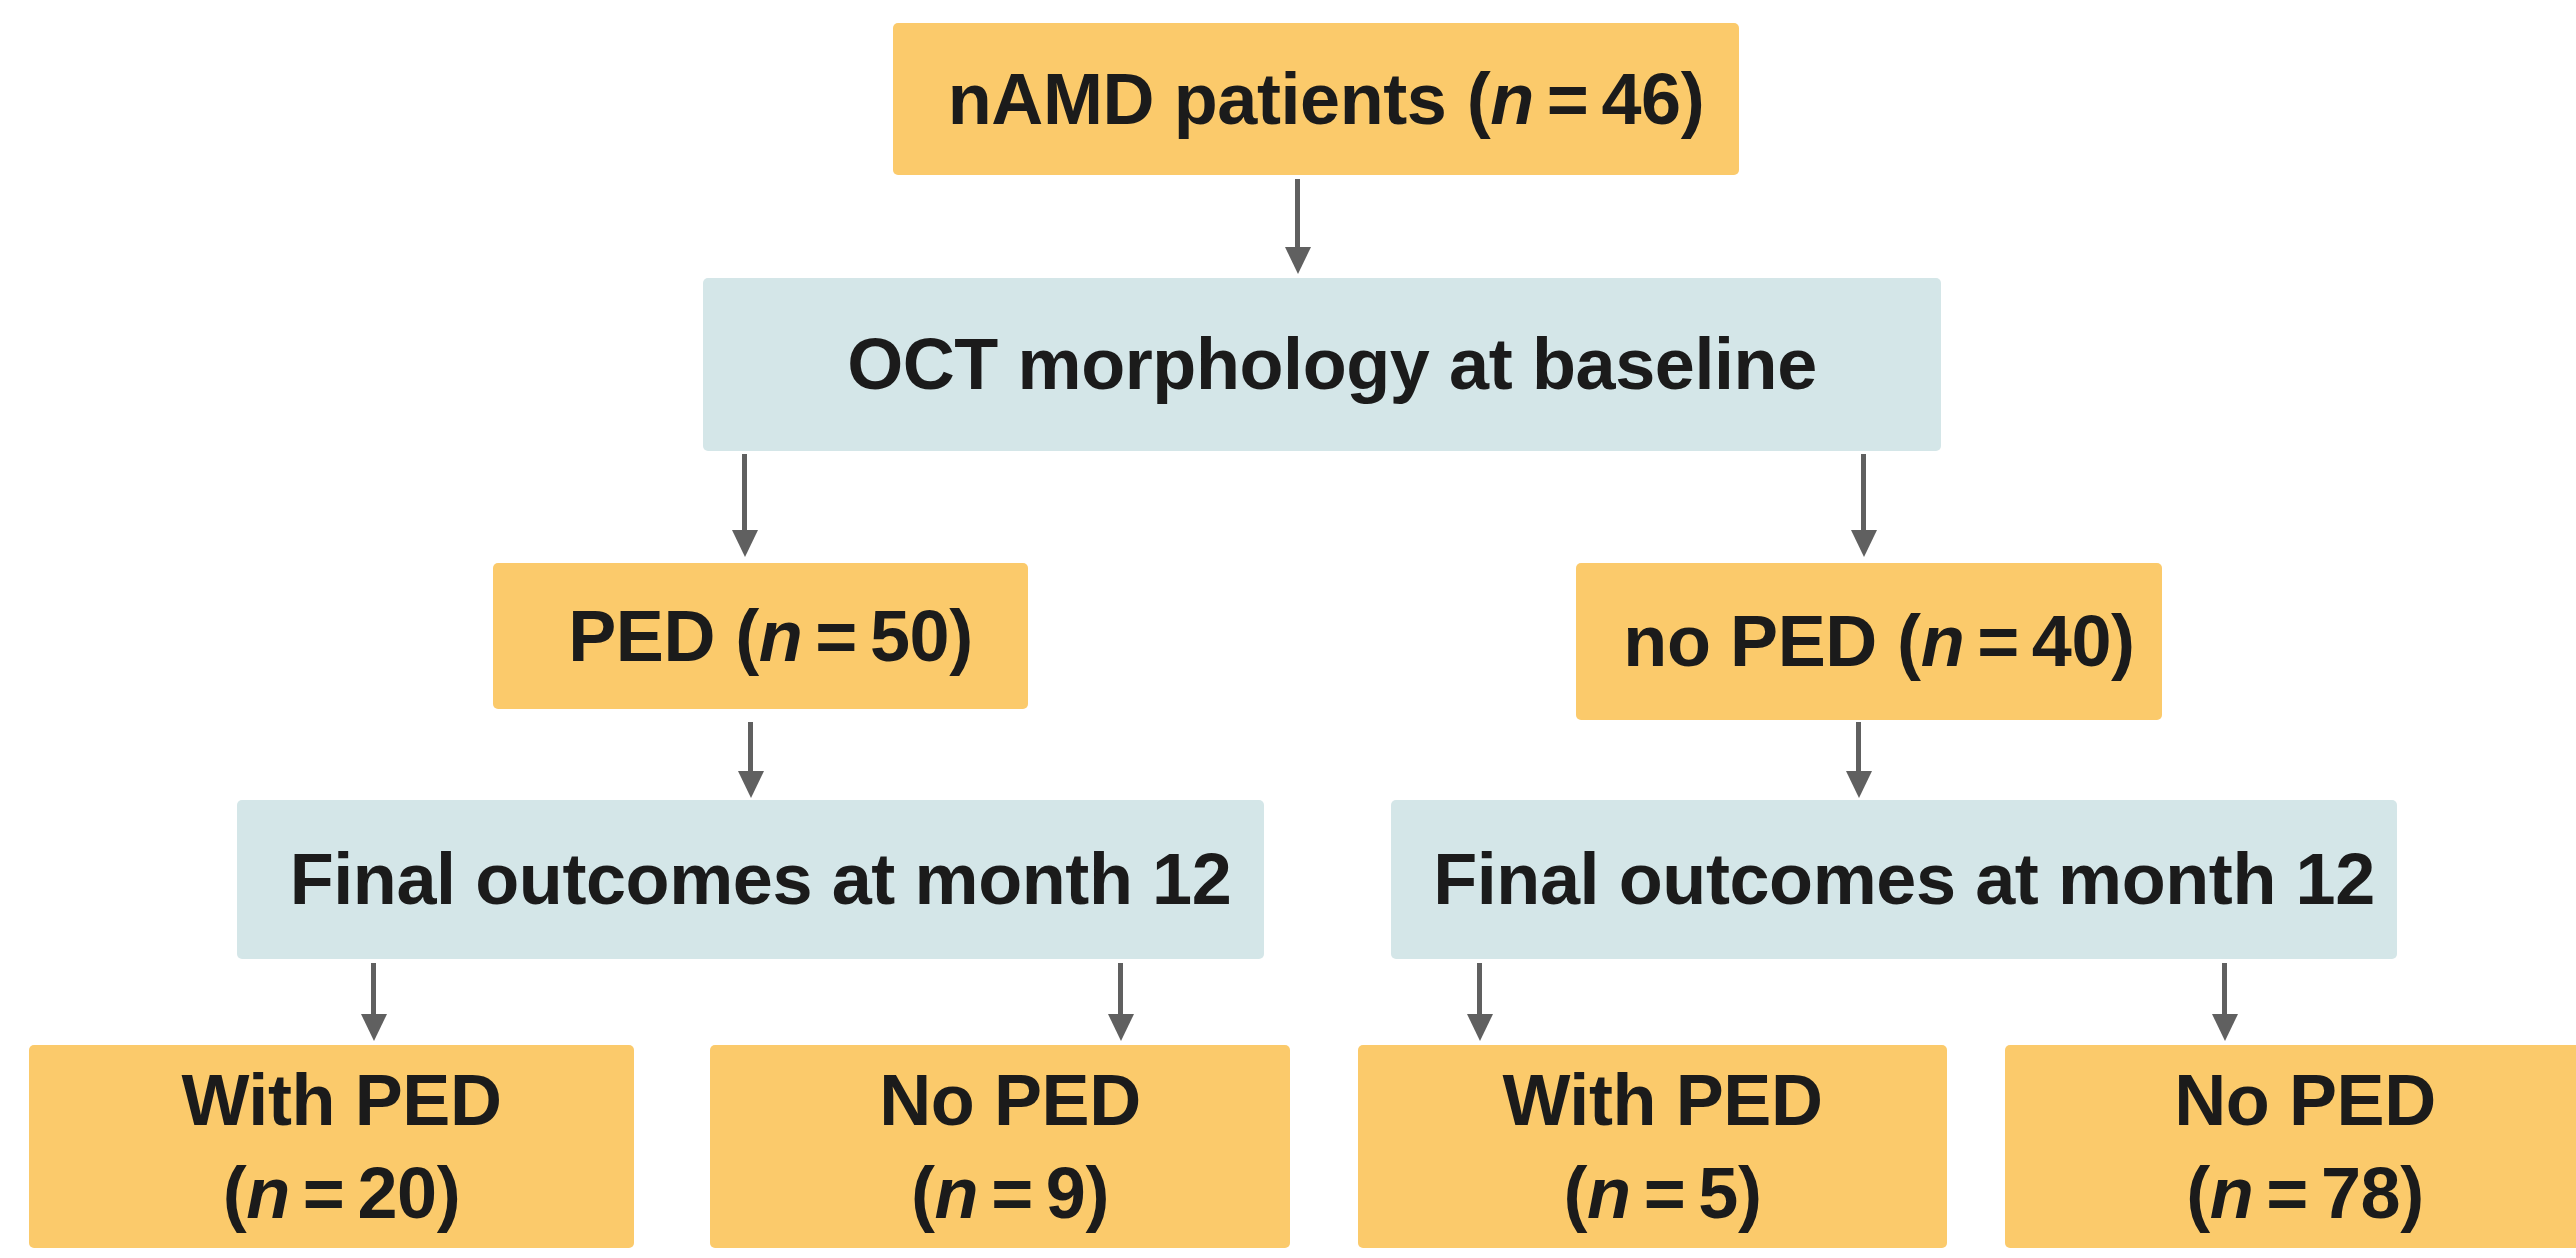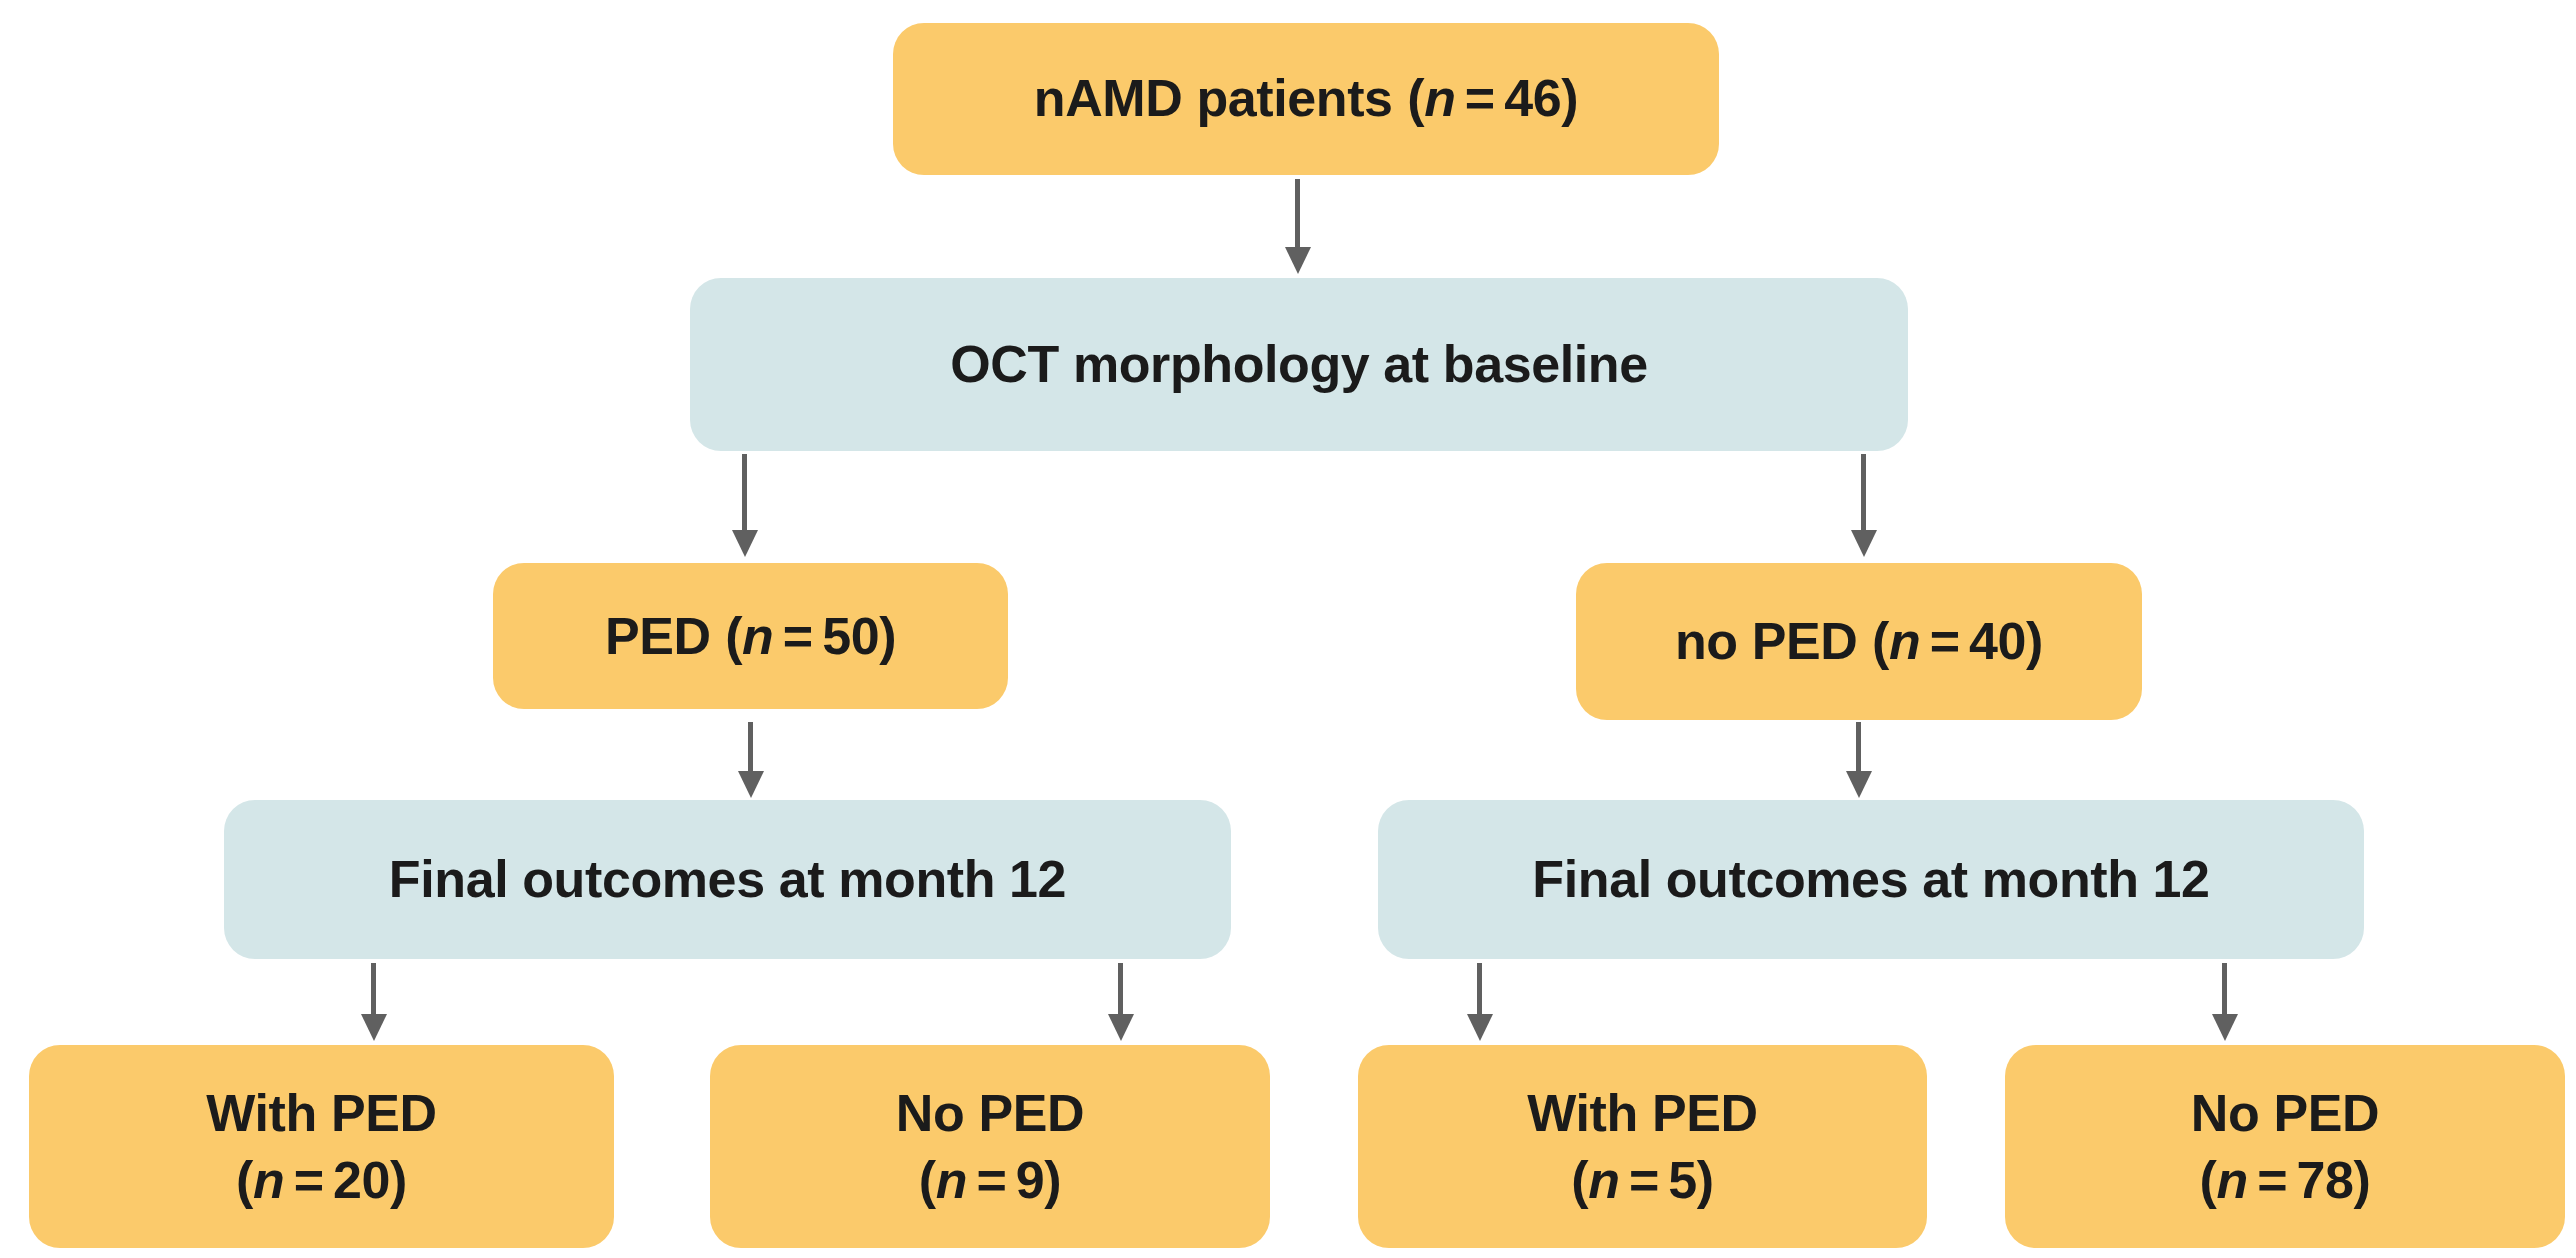--- a/index.html
+++ b/index.html
@@ -19,28 +19,29 @@
     color:var(--text);
     overflow:hidden;
   }
   .node{
     position:absolute;
     display:flex;
     flex-direction:column;
     align-items:center;
     justify-content:center;
     text-align:center;
-    border-radius:31px;
-    font-size:52px;
+    border-radius:5px;
+    font-size:72px;
     line-height:1.28;
     white-space:nowrap;
     letter-spacing:-0.4px;
+    padding-left:20px;
   }
   .node.orange{background:var(--orange);}
-  .node.blue{background:var(--blue);}
+  .node.blue{background:var(--blue);margin-left:13px;}
   .line{display:flex;align-items:baseline;justify-content:center;}
   .ngroup{display:inline-flex;align-items:baseline;margin-left:0.28em;}
   .line2 .ngroup{margin-left:0;}
   .nvar{font-style:italic;margin-right:0.18em;}
   .eq{margin-right:0.18em;}
   .arrow{
     position:absolute;
     width:27.5px;
     display:flex;
     flex-direction:column;

